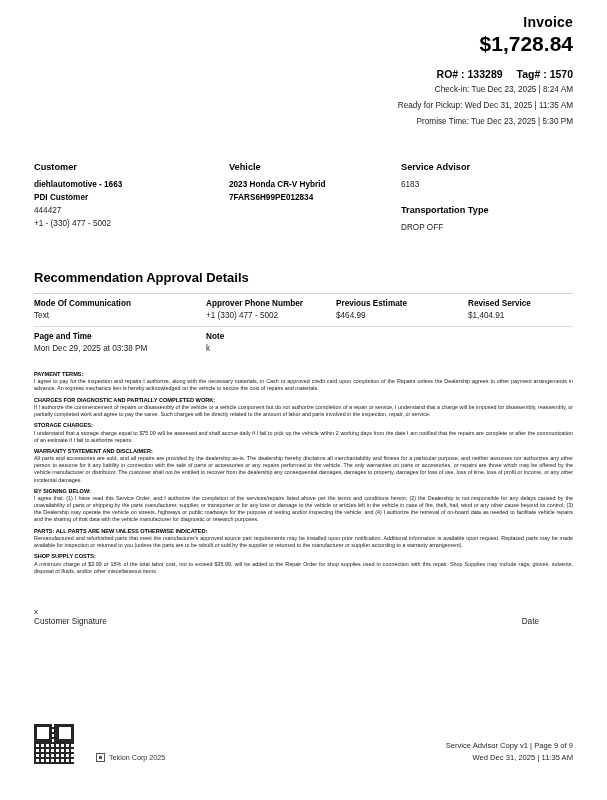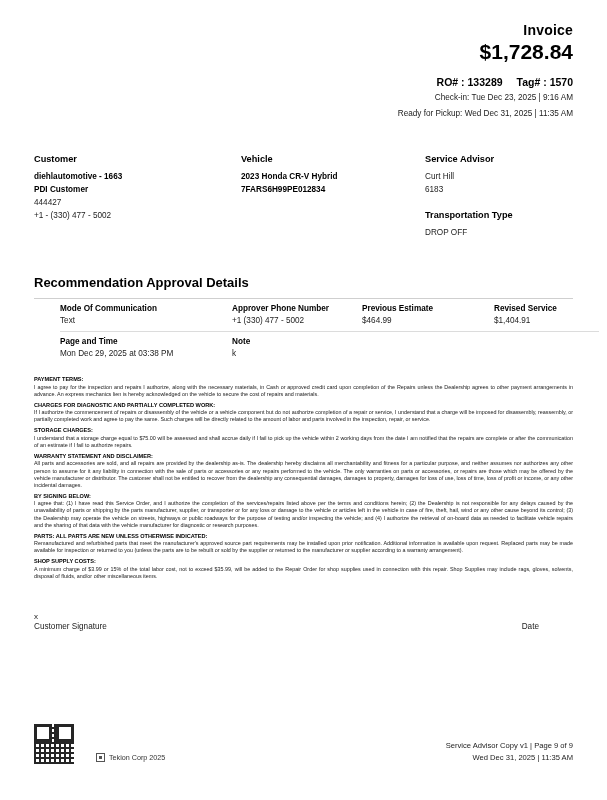--- a/index.html
+++ b/index.html
@@ -10,21 +10,21 @@
     background: #ffffff;
     font-family: "Liberation Sans", sans-serif;
     color: #111111;
     position: relative;
     overflow: hidden;
   }
   .page {
     position: relative;
     width: 607px;
     height: 800px;
-    padding: 8px 34px;
+    padding: 0 34px;
   }
 
   
   .invoice-head {
     text-align: right;
     padding-top: 14px;
   }
   .invoice-word {
     font-size: 14px;
     font-weight: bold;
@@ -50,21 +50,20 @@
     margin-top: 4px;
     line-height: 1.45;
   }
 
   
   .parties {
     display: flex;
     margin-top: 34px;
     font-size: 8.2px;
     color: #222;
-    gap: 12px;
   }
   .col-customer { width: 195px; }
   .col-vehicle  { width: 172px; }
   .col-advisor  { flex: 1; }
   .col-title {
     font-size: 9.2px;
     font-weight: bold;
     color: #000;
     margin-bottom: 6px;
   }
@@ -86,21 +85,20 @@
   }
   .rec-rule {
     margin-top: 8px;
     border-top: 1px solid #cfcfcf;
   }
   .rec-table {
     width: 100%;
     border-collapse: collapse;
     font-size: 8.2px;
     color: #222;
-    margin-left: 26px;
   }
   .rec-table th {
     text-align: left;
     font-weight: bold;
     color: #000;
     padding: 5px 0 2px 0;
     font-size: 8.2px;
   }
   .rec-table td {
     padding: 1px 0 6px 0;
@@ -204,40 +202,40 @@
 <body>
 
 <div class="page">
 
   <div class="invoice-head">
     <div class="invoice-word">Invoice</div>
     <div class="invoice-amount">$1,728.84</div>
     <div class="ro-line">
       <span>RO# : 133289</span><span class="sep"></span><span>Tag# : 1570</span>
     </div>
-    <div class="meta-line">Check-in: Tue Dec 23, 2025 | 9:16 AM</div>
+    <div class="meta-line">Check-in: Tue Dec 23, 2025 | 8:24 AM</div>
     <div class="meta-line">Ready for Pickup: Wed Dec 31, 2025 | 11:35 AM</div>
+    <div class="meta-line">Promise Time: Tue Dec 23, 2025 | 5:30 PM</div>
   </div>
 
   <div class="parties">
     <div class="col-customer">
       <div class="col-title">Customer</div>
       <div class="col-line bold">diehlautomotive - 1663</div>
       <div class="col-line bold">PDI Customer</div>
       <div class="col-line">444427</div>
       <div class="col-line">+1 - (330) 477 - 5002</div>
     </div>
     <div class="col-vehicle">
       <div class="col-title">Vehicle</div>
       <div class="col-line bold">2023 Honda CR-V Hybrid</div>
       <div class="col-line bold">7FARS6H99PE012834</div>
     </div>
     <div class="col-advisor">
       <div class="col-title">Service Advisor</div>
-      <div class="col-line">Curt Hill</div>
       <div class="col-line">6183</div>
       <div class="col-title second">Transportation Type</div>
       <div class="col-line">DROP OFF</div>
     </div>
   </div>
 
   <div class="rec-title">Recommendation Approval Details</div>
   <div class="rec-rule"></div>
 
   <table class="rec-table">

